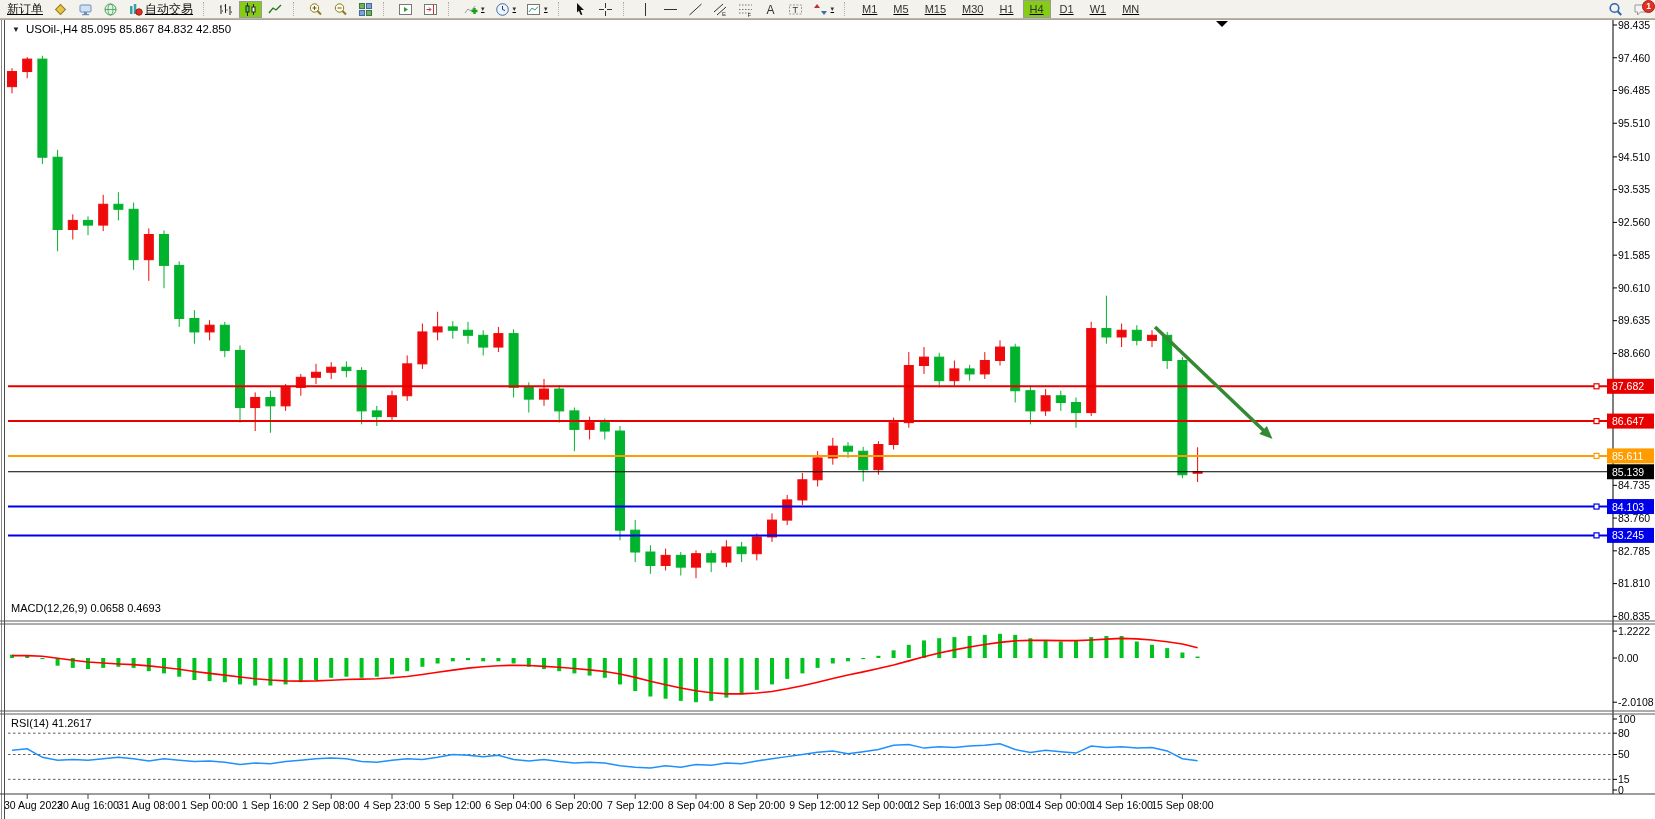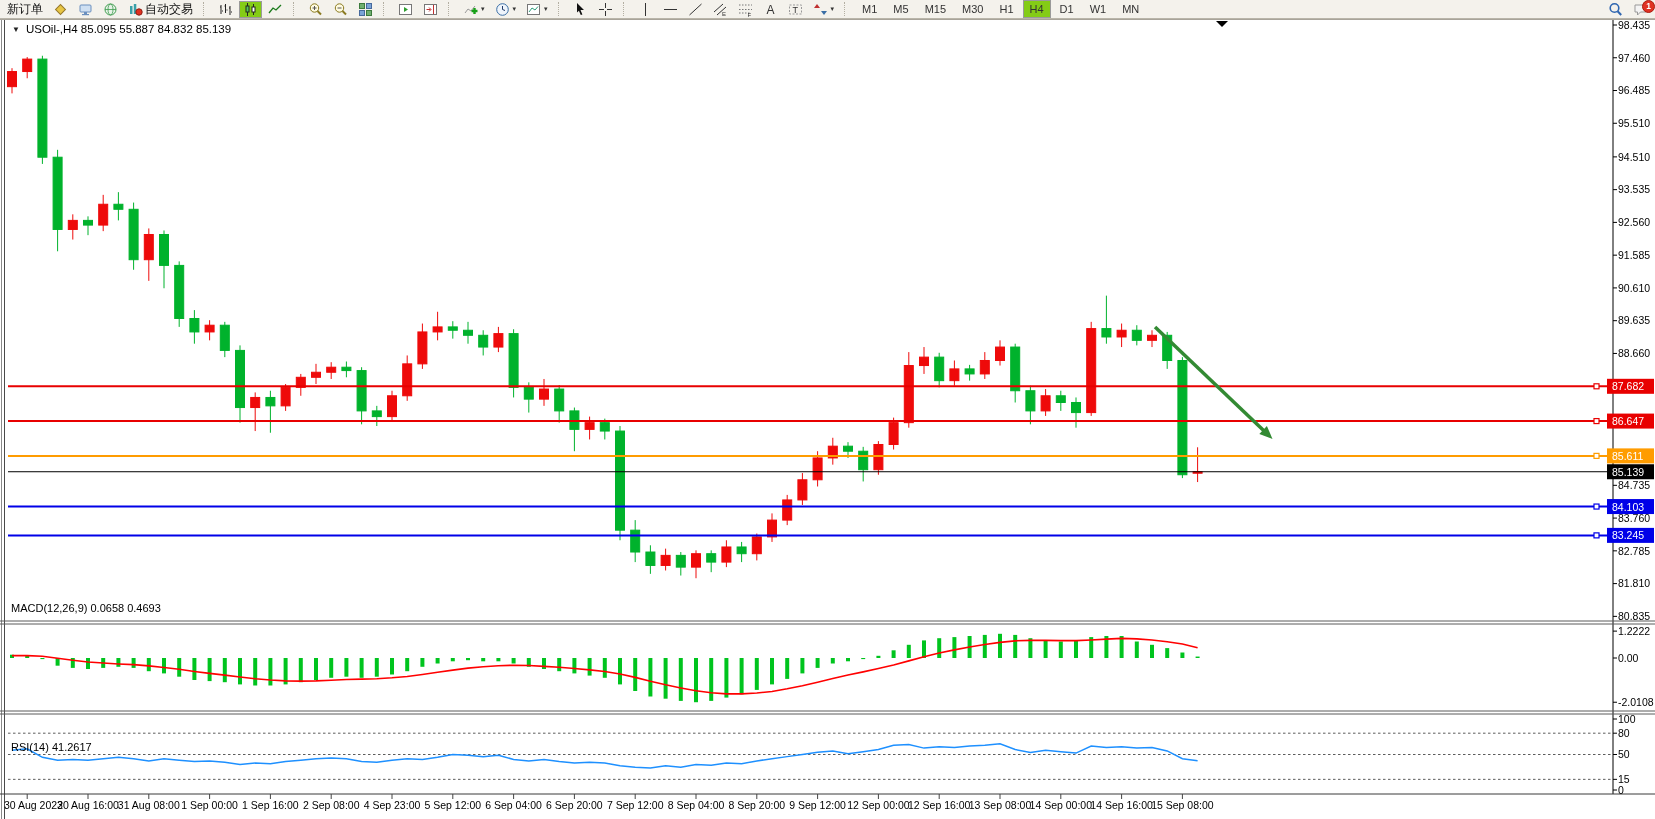--- a/index.html
+++ b/index.html
@@ -4,21 +4,21 @@
 <style>
   html,body{margin:0;padding:0;}
   body{
     width:1655px;height:819px;position:relative;overflow:hidden;background:#ffffff;
     font-family:"Liberation Sans","DejaVu Sans",sans-serif;
   }
   
   #toolbar{
     position:absolute;top:0;left:0;width:1655px;height:19px;z-index:10;
     background:#f4f2ec;border-bottom:1px solid #b9b5a9;
-    display:flex;align-items:center;padding:0 3px;gap:2px;box-sizing:border-box;
+    display:flex;align-items:center;padding:0 3px;gap:2px;box-sizing:border-box;text-decoration:underline;
   }
   .tb-btn{
     height:17px;display:flex;align-items:center;justify-content:center;gap:2px;
     padding:0 3px;border:1px solid transparent;font-size:12px;color:#111;
     white-space:nowrap;box-sizing:border-box;cursor:default;
   }
   .tb-btn.pressed,.tf-btn.pressed{border:1px solid #9a9a9a;background:#84cc16;}
   .tb-sep{width:4px;height:14px;border-left:1px dotted #b3afa2;margin:0 4px;}
   .tf-btn{
     height:16px;display:flex;align-items:center;padding:8px 6px;font-size:11px;color:#333;
@@ -621,16 +621,16 @@
     <line x1="1060.8" y1="794" x2="1060.8" y2="799" stroke="#444"></line>
     <text x="1060.8" y="809" class="ax" text-anchor="middle">14 Sep 00:00</text>
     <line x1="1121.6" y1="794" x2="1121.6" y2="799" stroke="#444"></line>
     <text x="1121.6" y="809" class="ax" text-anchor="middle">14 Sep 16:00</text>
     <line x1="1182.4" y1="794" x2="1182.4" y2="799" stroke="#444"></line>
     <text x="1182.4" y="809" class="ax" text-anchor="middle">15 Sep 08:00</text>
   </svg>
 
 <div class="chart-title">
   <span class="tri">▼</span>
-  <span>USOil-,H4  85.095 55.887 84.832 85.139</span>
+  <span>USOil-,H4  85.095 85.867 84.832 42.850</span>
 </div>
 <div class="ind-label" style="top:602px">MACD(12,26,9) 0.0658 0.4693</div>
-<div class="ind-label" style="top:741px">RSI(14) 41.2617</div>
+<div class="ind-label" style="top:717px">RSI(14) 41.2617</div>
 
 </body></html>

